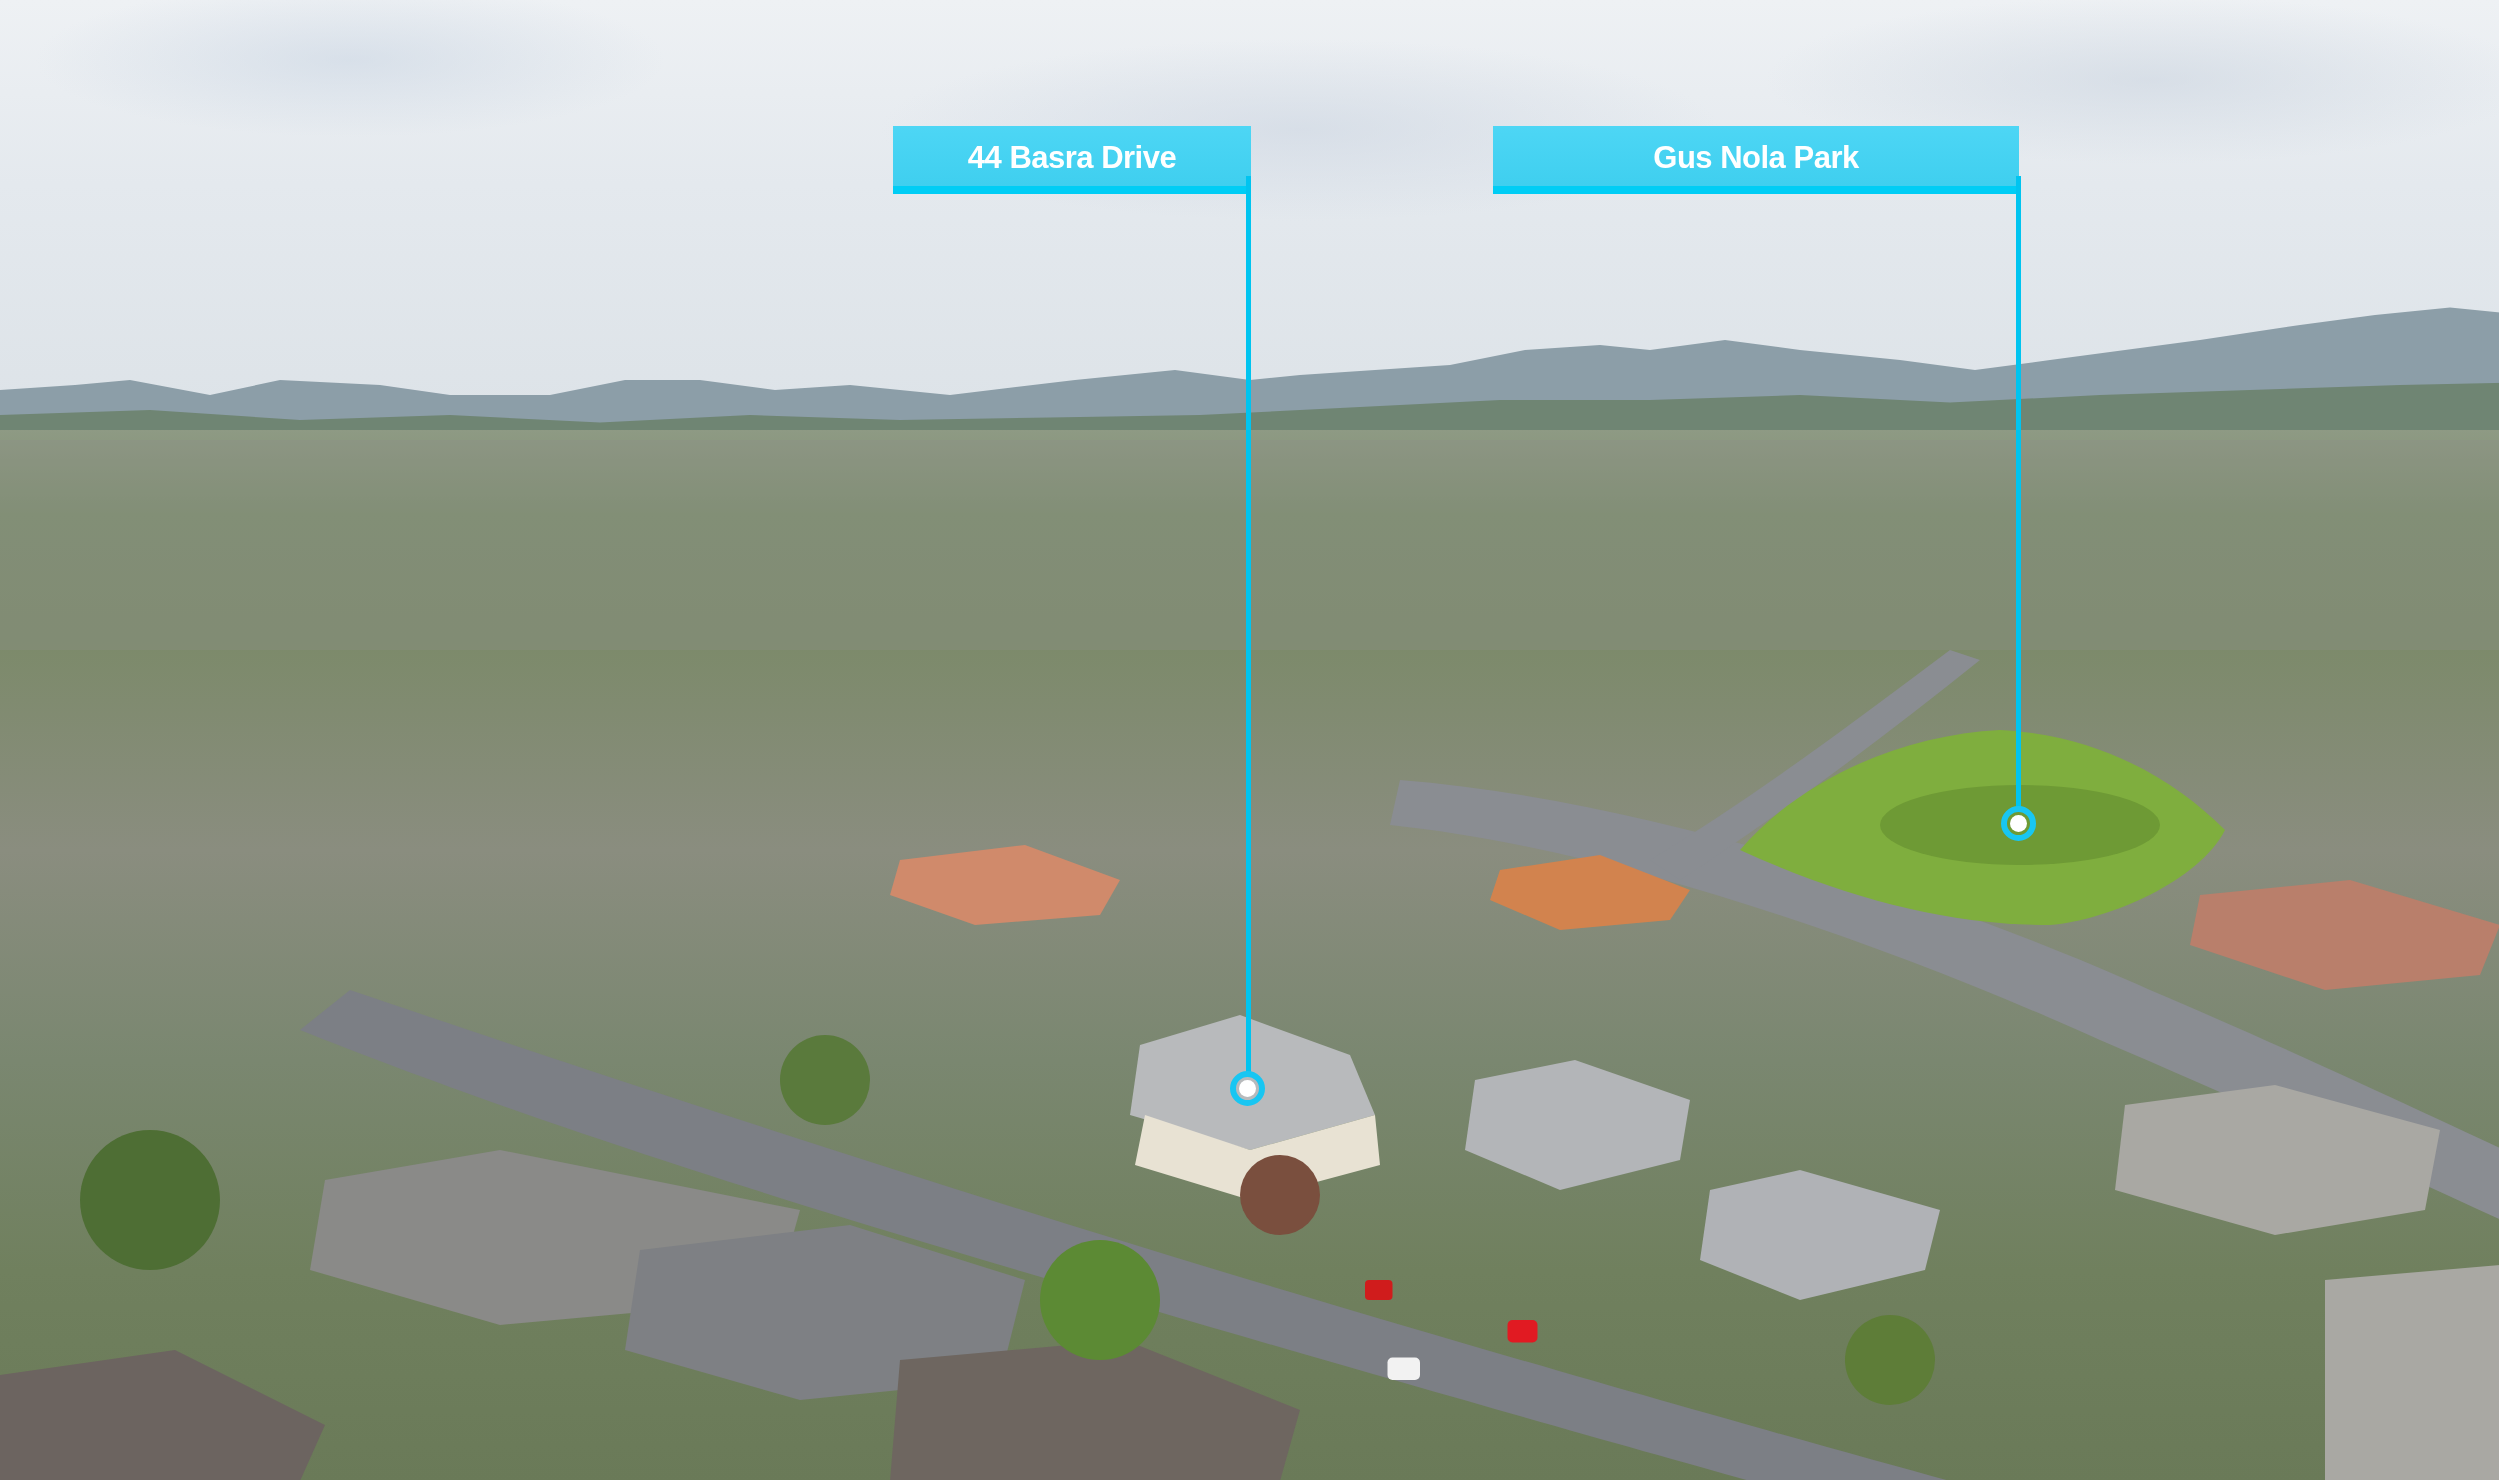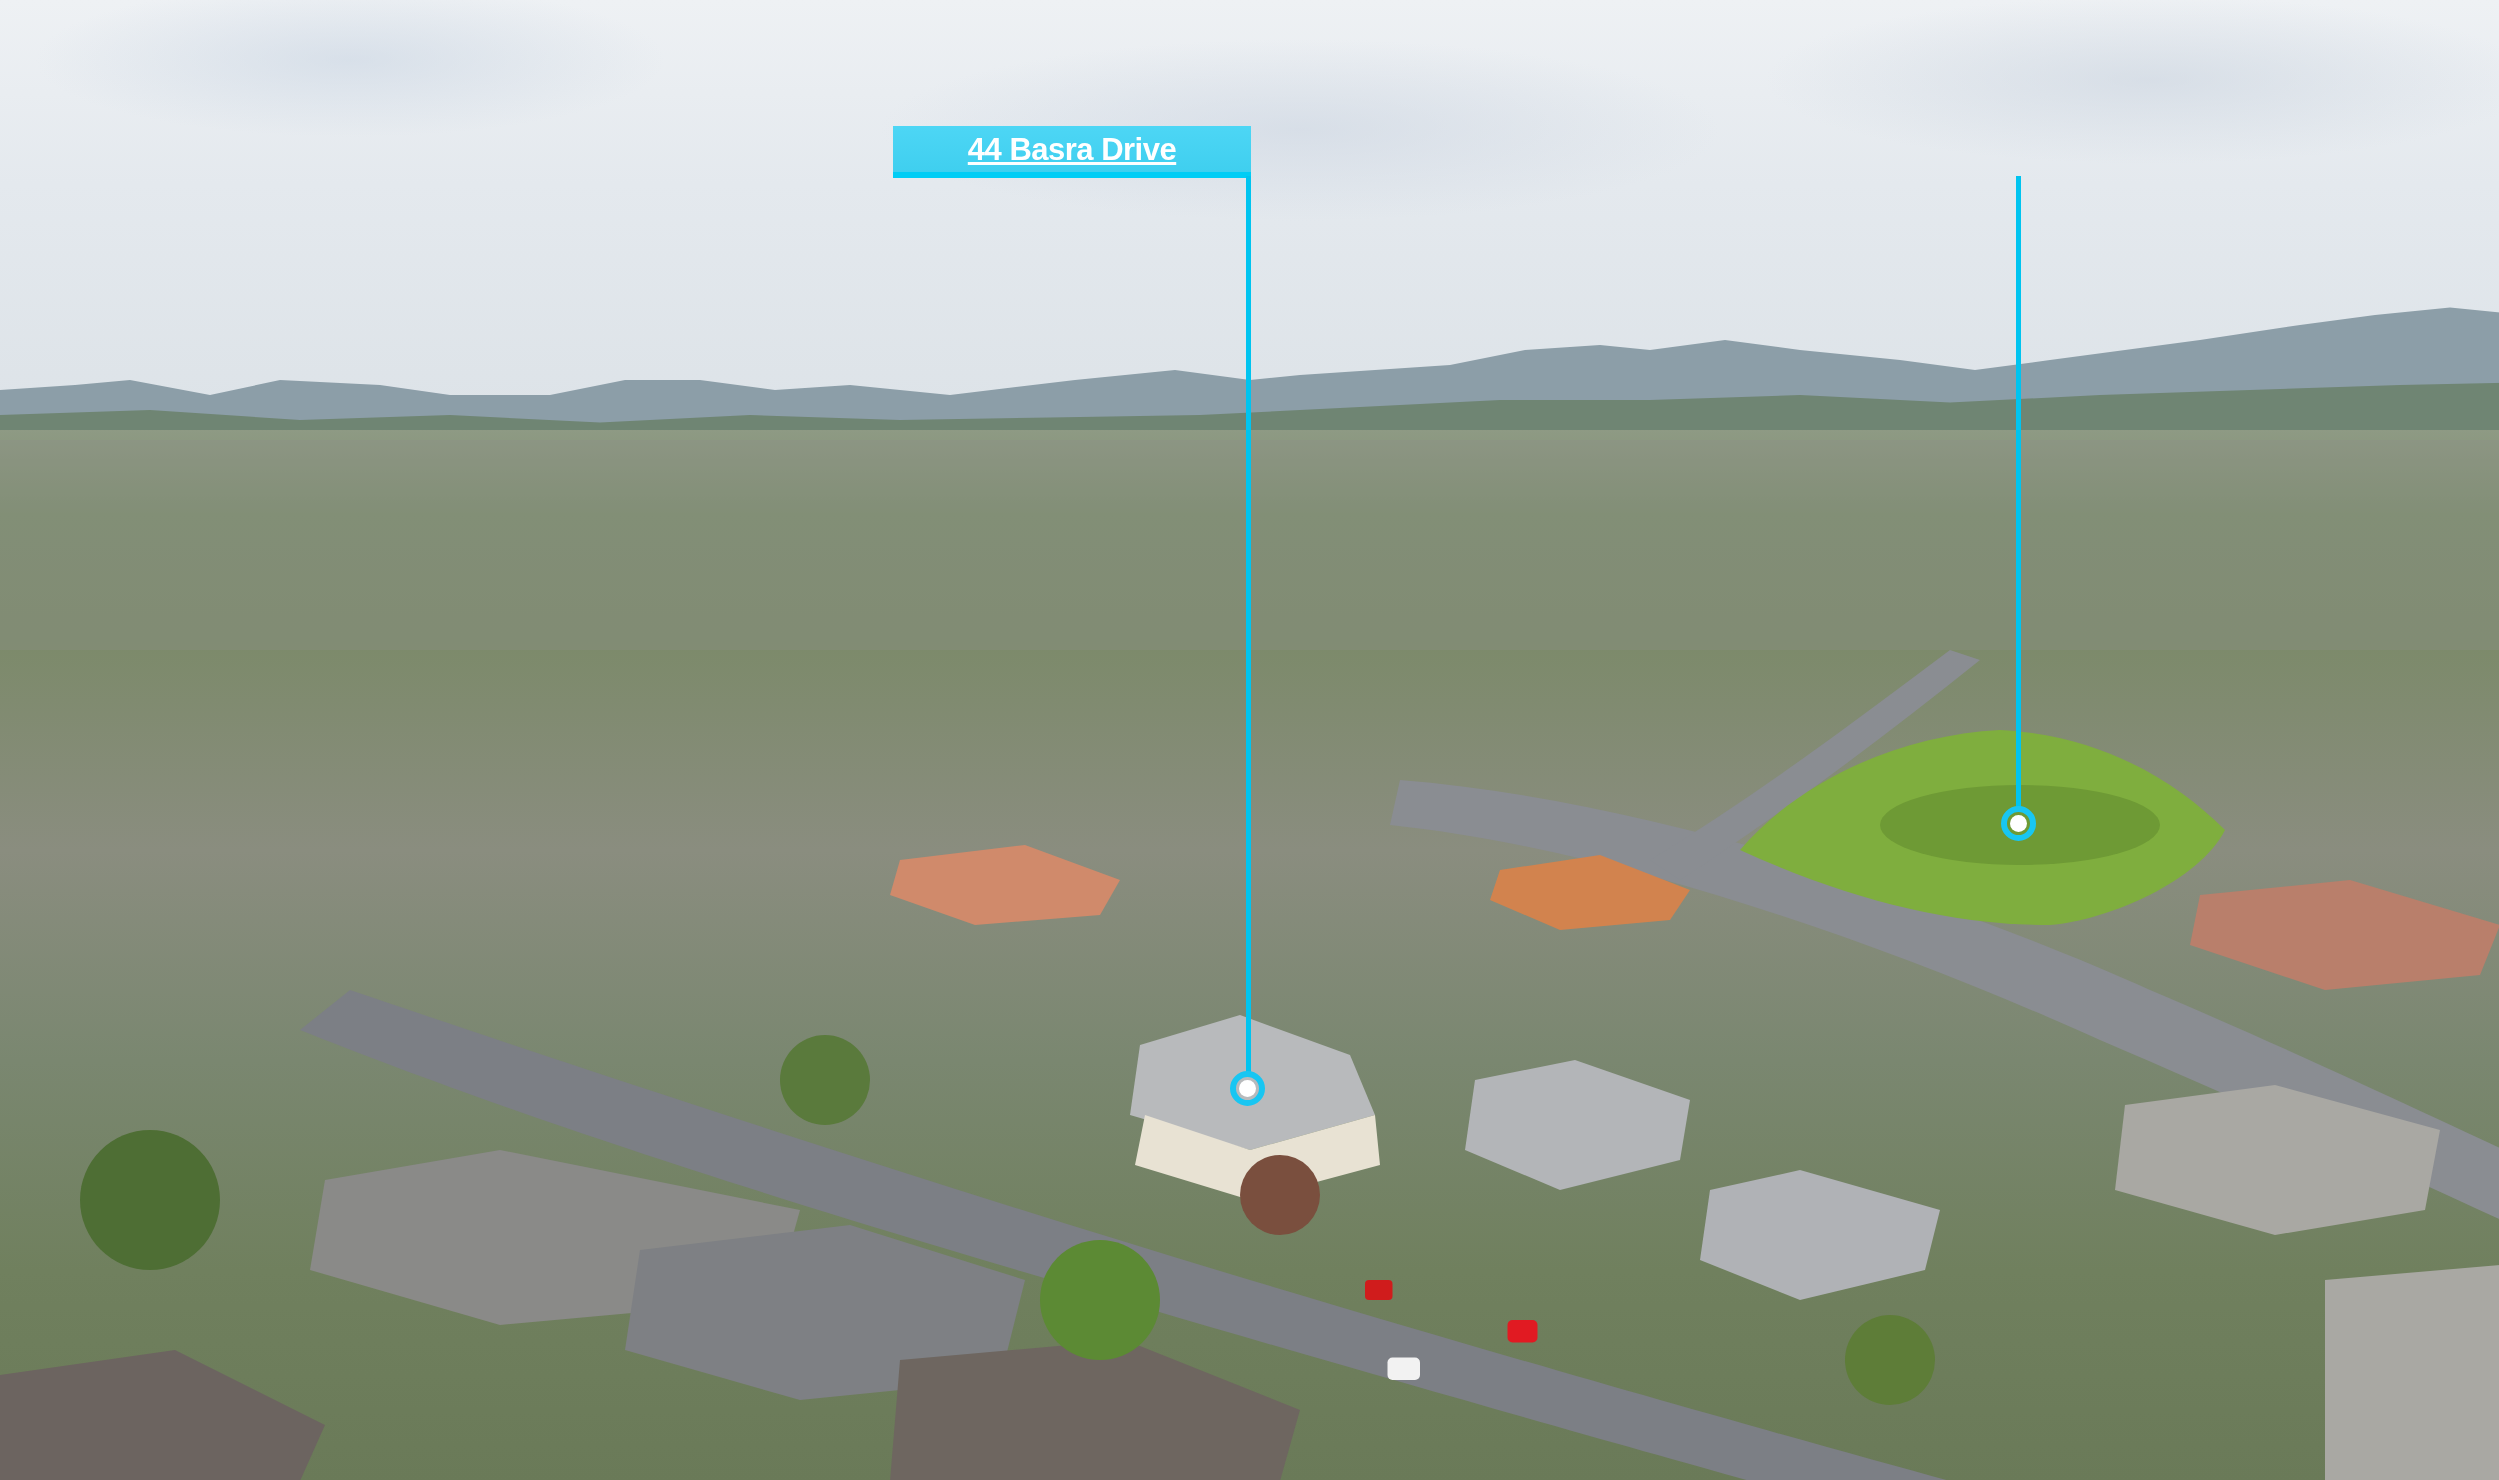--- a/index.html
+++ b/index.html
@@ -37,33 +37,32 @@
     .ground {
       position: absolute;
       left: 0; top: 430px;
       width: 2636px;
       height: 1051px;
       background:
         linear-gradient(180deg, #8e9a84 0%, #7d8f6e 8%, #7c8a6a 20%, #8a8d7f 40%, #7a8770 60%, #70805e 80%, #6a7a58 100%);
     }
     .label {
       position: absolute;
-      height: 52px;
+      height: 68px;
       background: linear-gradient(180deg, #4dd6f5 0%, #3fcfef 88%, #00cdf5 88%, #00cdf5 100%);
       color: #ffffff;
       font-family: "Liberation Sans", sans-serif;
       font-weight: bold;
       font-size: 31px;
       letter-spacing: -0.5px;
       display: flex;
       align-items: center;
       justify-content: center;
       padding-bottom: 4px;
       box-sizing: border-box;
-      text-decoration: underline;
     }
     .leader {
       position: absolute;
       width: 4.5px;
       background: #00c4f0;
     }
     .marker {
       position: absolute;
       width: 35px;
       height: 35px;
@@ -136,19 +135,22 @@
   </svg>
 
   <div class="label" style="left:893px; top:126px; width:358px;">
     <span>44 Basra Drive</span>
   </div>
   <div class="leader" style="left:1246px; top:176px; height:897px;"></div>
   <div class="marker" style="left:1230px; top:1071px;">
     <div class="dot"></div>
   </div>
 
+  <div class="label" style="left:1493px; top:126px; width:526px;">
+    <span>Gus Nola Park</span>
+  </div>
   <div class="leader" style="left:2016px; top:176px; height:632px;"></div>
   <div class="marker" style="left:2001px; top:806px;">
     <div class="dot"></div>
   </div>
 
 </div>
 
 
 </body></html>

